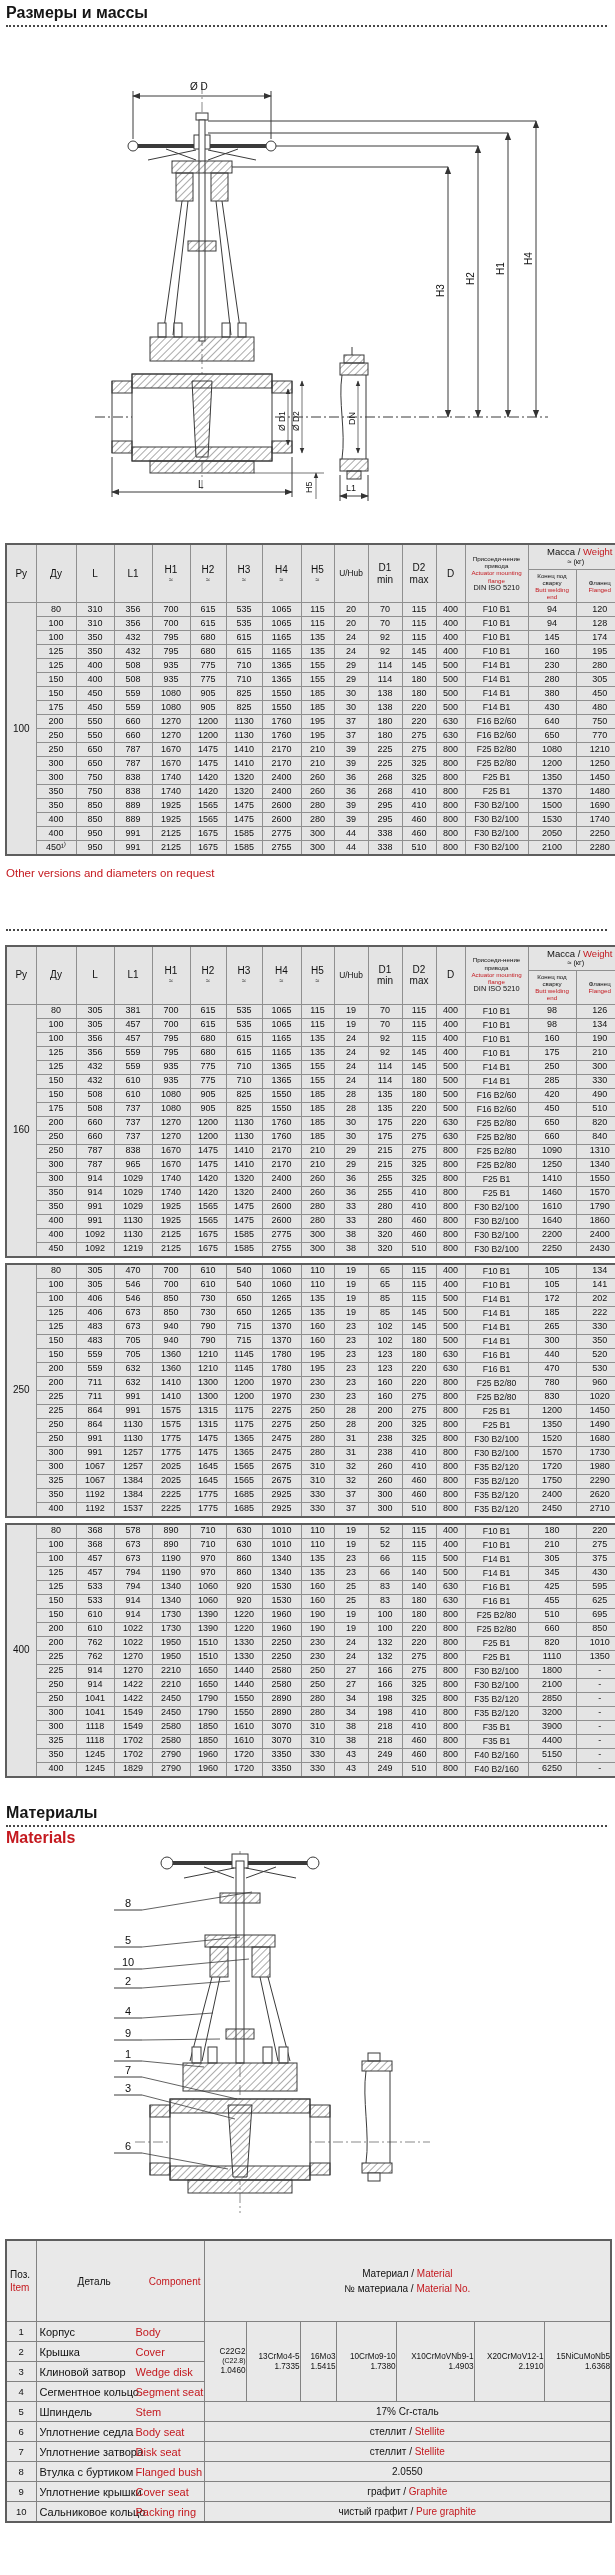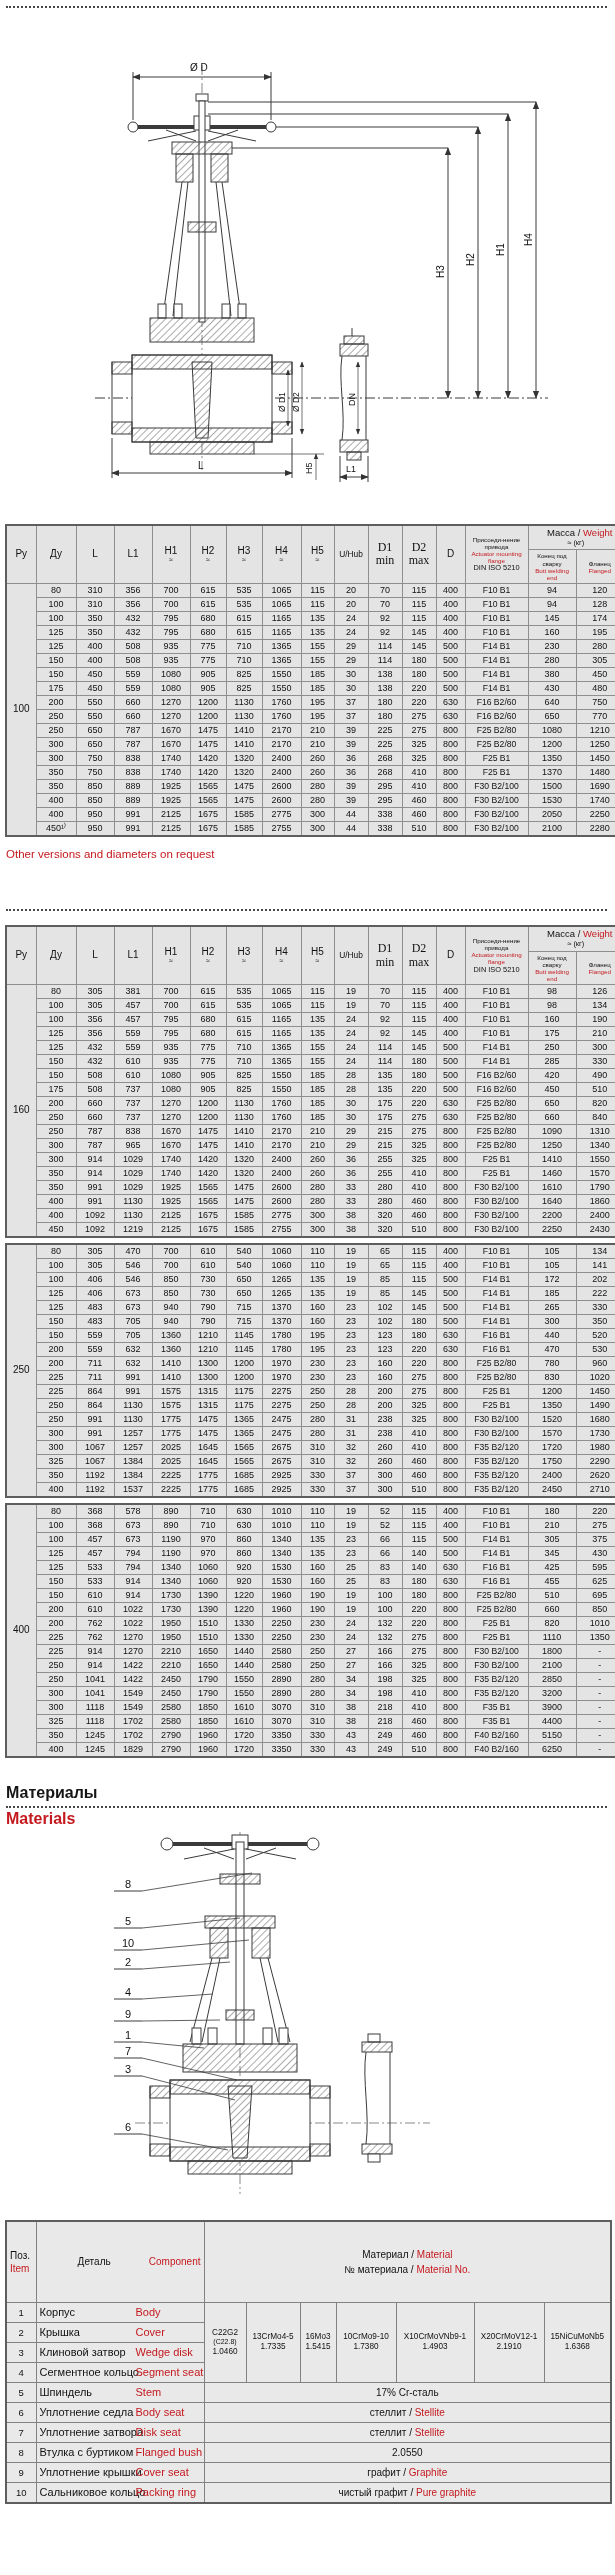--- a/index.html
+++ b/index.html
@@ -10,47 +10,48 @@
   .dots{border-bottom:2px dotted #474747;height:2px;margin:1px 8px 2px 0;}
   .note{margin:10px 0 0 6px;font-size:11.5px;line-height:1.25;}
   .sep{margin:46px 8px 0 6px;}
 
   table.dim{border-collapse:collapse;table-layout:fixed;width:605px;margin:14px 0 0 5px;border:2px solid #5e5e5e;}
   table.dim.cont{margin-top:5px;}
   .dim th,.dim td{border:1px solid #8f8f8f;background:#e4e4e4;text-align:center;color:#111;
       font-size:9px;padding:0 1px;height:13px;line-height:1.05;overflow:hidden;white-space:nowrap;}
   .dim thead th{font-weight:normal;font-size:10px;height:auto;padding:2px 1px;}
   .dim .ap{display:block;font-style:normal;font-size:7px;line-height:1;}
-  .dim .two{display:block;font-size:12px;line-height:1.15;font-family:Liberation Serif, serif;}
+  .dim .two{display:block;font-size:10px;line-height:1.15;}
   .dim .t6{display:block;font-size:6.2px;line-height:1.15;white-space:normal;}
   .dim .t7{display:block;font-size:7.4px;line-height:1.2;white-space:normal;}
   .dim td.py{font-size:10px;background:#e4e4e4;}
   .dim td.flg{font-size:8.6px;}
   .wh .wl{font-size:9.5px;padding-left:8px;}
 
   table.mat{border-collapse:collapse;table-layout:fixed;width:605px;margin:12px 0 0 5px;border:2px solid #5e5e5e;}
   .mat th,.mat td{border:1px solid #828282;background:#e9e9e9;color:#111;font-size:9.5px;padding:1px 3px;overflow:hidden;}
   .mat thead th{height:78px;font-weight:normal;vertical-align:middle;}
   .mat .poshead div{text-align:left;font-size:10px;line-height:1.3;}
   .mat .parthead{font-size:10px;}
   .mat .parthead .pen{float:right;}
   .mat .mathead{text-align:center;font-size:10px;line-height:1.5;}
   .mat td{height:17px;}
   .mat td.num{text-align:center;}
   .mat td.part .pru{display:inline-block;width:96px;white-space:nowrap;}
   .mat td.part{white-space:nowrap;font-size:11px;}
-  .mat td.mcell{text-align:center;vertical-align:middle;font-size:8.2px;line-height:1.25;padding:0;white-space:nowrap;}
+  .mat td.mcell{text-align:right;vertical-align:middle;font-size:8.2px;line-height:1.25;padding:0;white-space:nowrap;}
   .mat td.mcell .sub{font-size:7px;}
   .mat td.val{text-align:center;font-size:10px;}
   svg{display:block;}
 </style>
 </head>
 <body>
 
 <div class="sect">
+  <div class="sect-title">Размеры и массы</div>
   <div class="dots"></div>
 </div>
 
 <svg width="615" height="500" viewBox="0 0 615 500">
   <defs>
     <pattern id="hp" patternUnits="userSpaceOnUse" width="5" height="5" patternTransform="rotate(45)">
       <line x1="0" y1="0" x2="0" y2="5" stroke="#555" stroke-width="1"></line>
     </pattern>
     <marker id="ar" viewBox="0 0 10 10" refX="9" refY="5" markerWidth="8" markerHeight="8" orient="auto-start-reverse">
       <path d="M0,1 L10,5 L0,9 z" fill="#333"></path>

